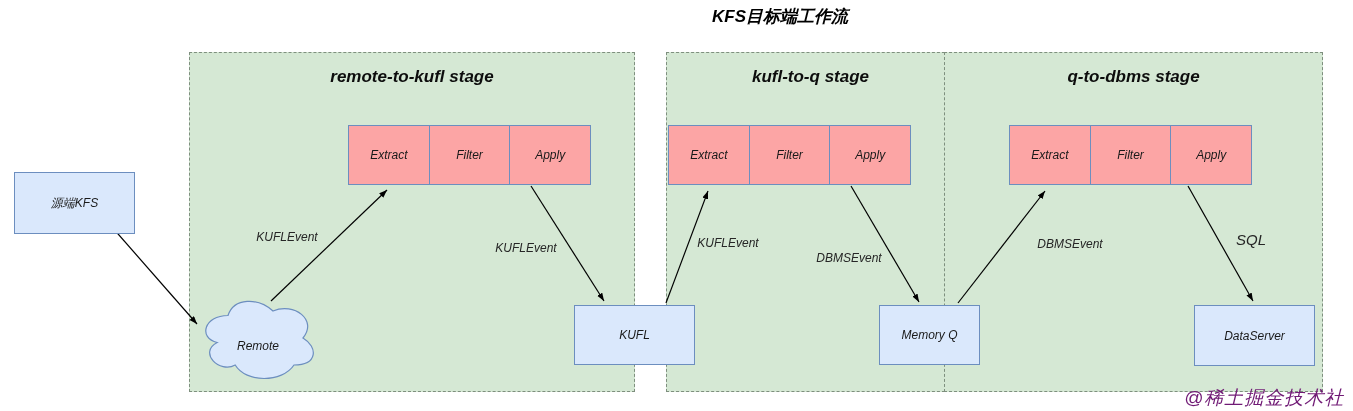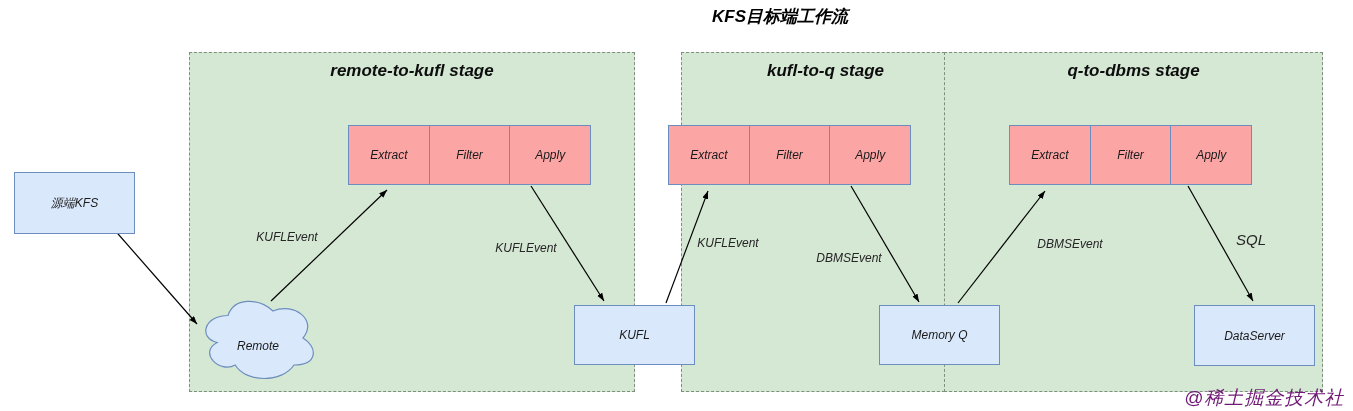--- a/index.html
+++ b/index.html
@@ -2,21 +2,21 @@
 <html><head>
 <meta charset="utf-8">
 <style>
   html,body{margin:0;padding:0;background:#fff;}
   #canvas{position:relative;width:1353px;height:411px;background:#ffffff;overflow:hidden;
           font-family:"Liberation Sans",sans-serif;color:#111;font-style:italic;}
   .page-title{position:absolute;left:640px;top:5px;width:280px;text-align:center;
               font-size:17px;font-weight:bold;color:#000;}
   .stage{position:absolute;top:52px;height:340px;background:#d5e8d4;
          border:1px dashed #7e8f7e;box-sizing:border-box;}
-  .stage-title{width:100%;text-align:center;padding-top:8px;font-size:17px;font-weight:bold;color:#0d0d0d;}
+  .stage-title{width:100%;text-align:center;padding-top:14px;font-size:17px;font-weight:bold;color:#0d0d0d;}
   .pipeline{position:absolute;top:125px;width:243px;height:60px;display:flex;box-sizing:border-box;}
   .cell{flex:1;background:#fca5a5;border:1px solid #6c8ebf;border-left:none;
         display:flex;align-items:center;justify-content:center;font-size:12px;color:#1a1a1a;box-sizing:border-box;}
   .cell:first-child{border-left:1px solid #6c8ebf;}
   .node{position:absolute;background:#dae8fc;border:1px solid #6c8ebf;box-sizing:border-box;
         display:flex;align-items:center;justify-content:center;font-size:12px;color:#1a1a1a;}
   .edge-label{position:absolute;transform:translate(-50%,-50%);font-size:12px;color:#262626;white-space:nowrap;}
   .edge-label.big{font-size:15px;}
   #arrows{position:absolute;left:0;top:0;pointer-events:none;}
   .cloud-wrap{position:absolute;left:196px;top:292px;width:124px;height:92px;}
@@ -27,21 +27,21 @@
 </head>
 <body>
 
 <div id="canvas">
 
   <div class="page-title">KFS目标端工作流</div>
 
   <div class="stage" style="left:189px;width:446px;">
     <div class="stage-title">remote-to-kufl stage</div>
   </div>
-  <div class="stage" style="left:681px;width:289px;">
+  <div class="stage" style="left:666px;width:289px;">
     <div class="stage-title">kufl-to-q stage</div>
   </div>
   <div class="stage" style="left:944px;width:379px;">
     <div class="stage-title">q-to-dbms stage</div>
   </div>
 
   <svg id="arrows" width="1353" height="411" viewBox="0 0 1353 411">
     <defs>
       <marker id="ah" markerWidth="10" markerHeight="8" refX="8" refY="3" orient="auto" markerUnits="userSpaceOnUse">
         <path d="M0,0 L8,3 L0,6 Z" fill="#000"></path>
@@ -78,21 +78,21 @@
 
   <div class="cloud-wrap">
     <svg width="124" height="92" viewBox="0 0 124 92">
       <path d="M32,23.5 C8,23.5 2,46 21.2,50.5 C2,60.4 23.6,82 39.2,73 C50,91 86,91 98,73
                C122,73 122,55 107,46 C122,28 98,10 77,19 C62,5.5 38,5.5 32,23.5 Z" fill="#dae8fc" stroke="#6c8ebf" stroke-width="1.2"></path>
     </svg>
     <div class="cloud-label">Remote</div>
   </div>
 
   <div class="node" style="left:574px;top:305px;width:121px;height:60px;">KUFL</div>
-  <div class="node" style="left:879px;top:305px;width:121px;height:60px;">Memory Q</div>
+  <div class="node" style="left:879px;top:305px;width:101px;height:60px;">Memory Q</div>
   <div class="node" style="left:1194px;top:305px;width:121px;height:61px;">DataServer</div>
 
   <div class="edge-label" style="left:287px;top:237px;">KUFLEvent</div>
   <div class="edge-label" style="left:526px;top:248px;">KUFLEvent</div>
   <div class="edge-label" style="left:728px;top:243px;">KUFLEvent</div>
   <div class="edge-label" style="left:849px;top:258px;">DBMSEvent</div>
   <div class="edge-label" style="left:1070px;top:244px;">DBMSEvent</div>
   <div class="edge-label big" style="left:1251px;top:239px;">SQL</div>
 
   <div class="watermark">@稀土掘金技术社区</div>

